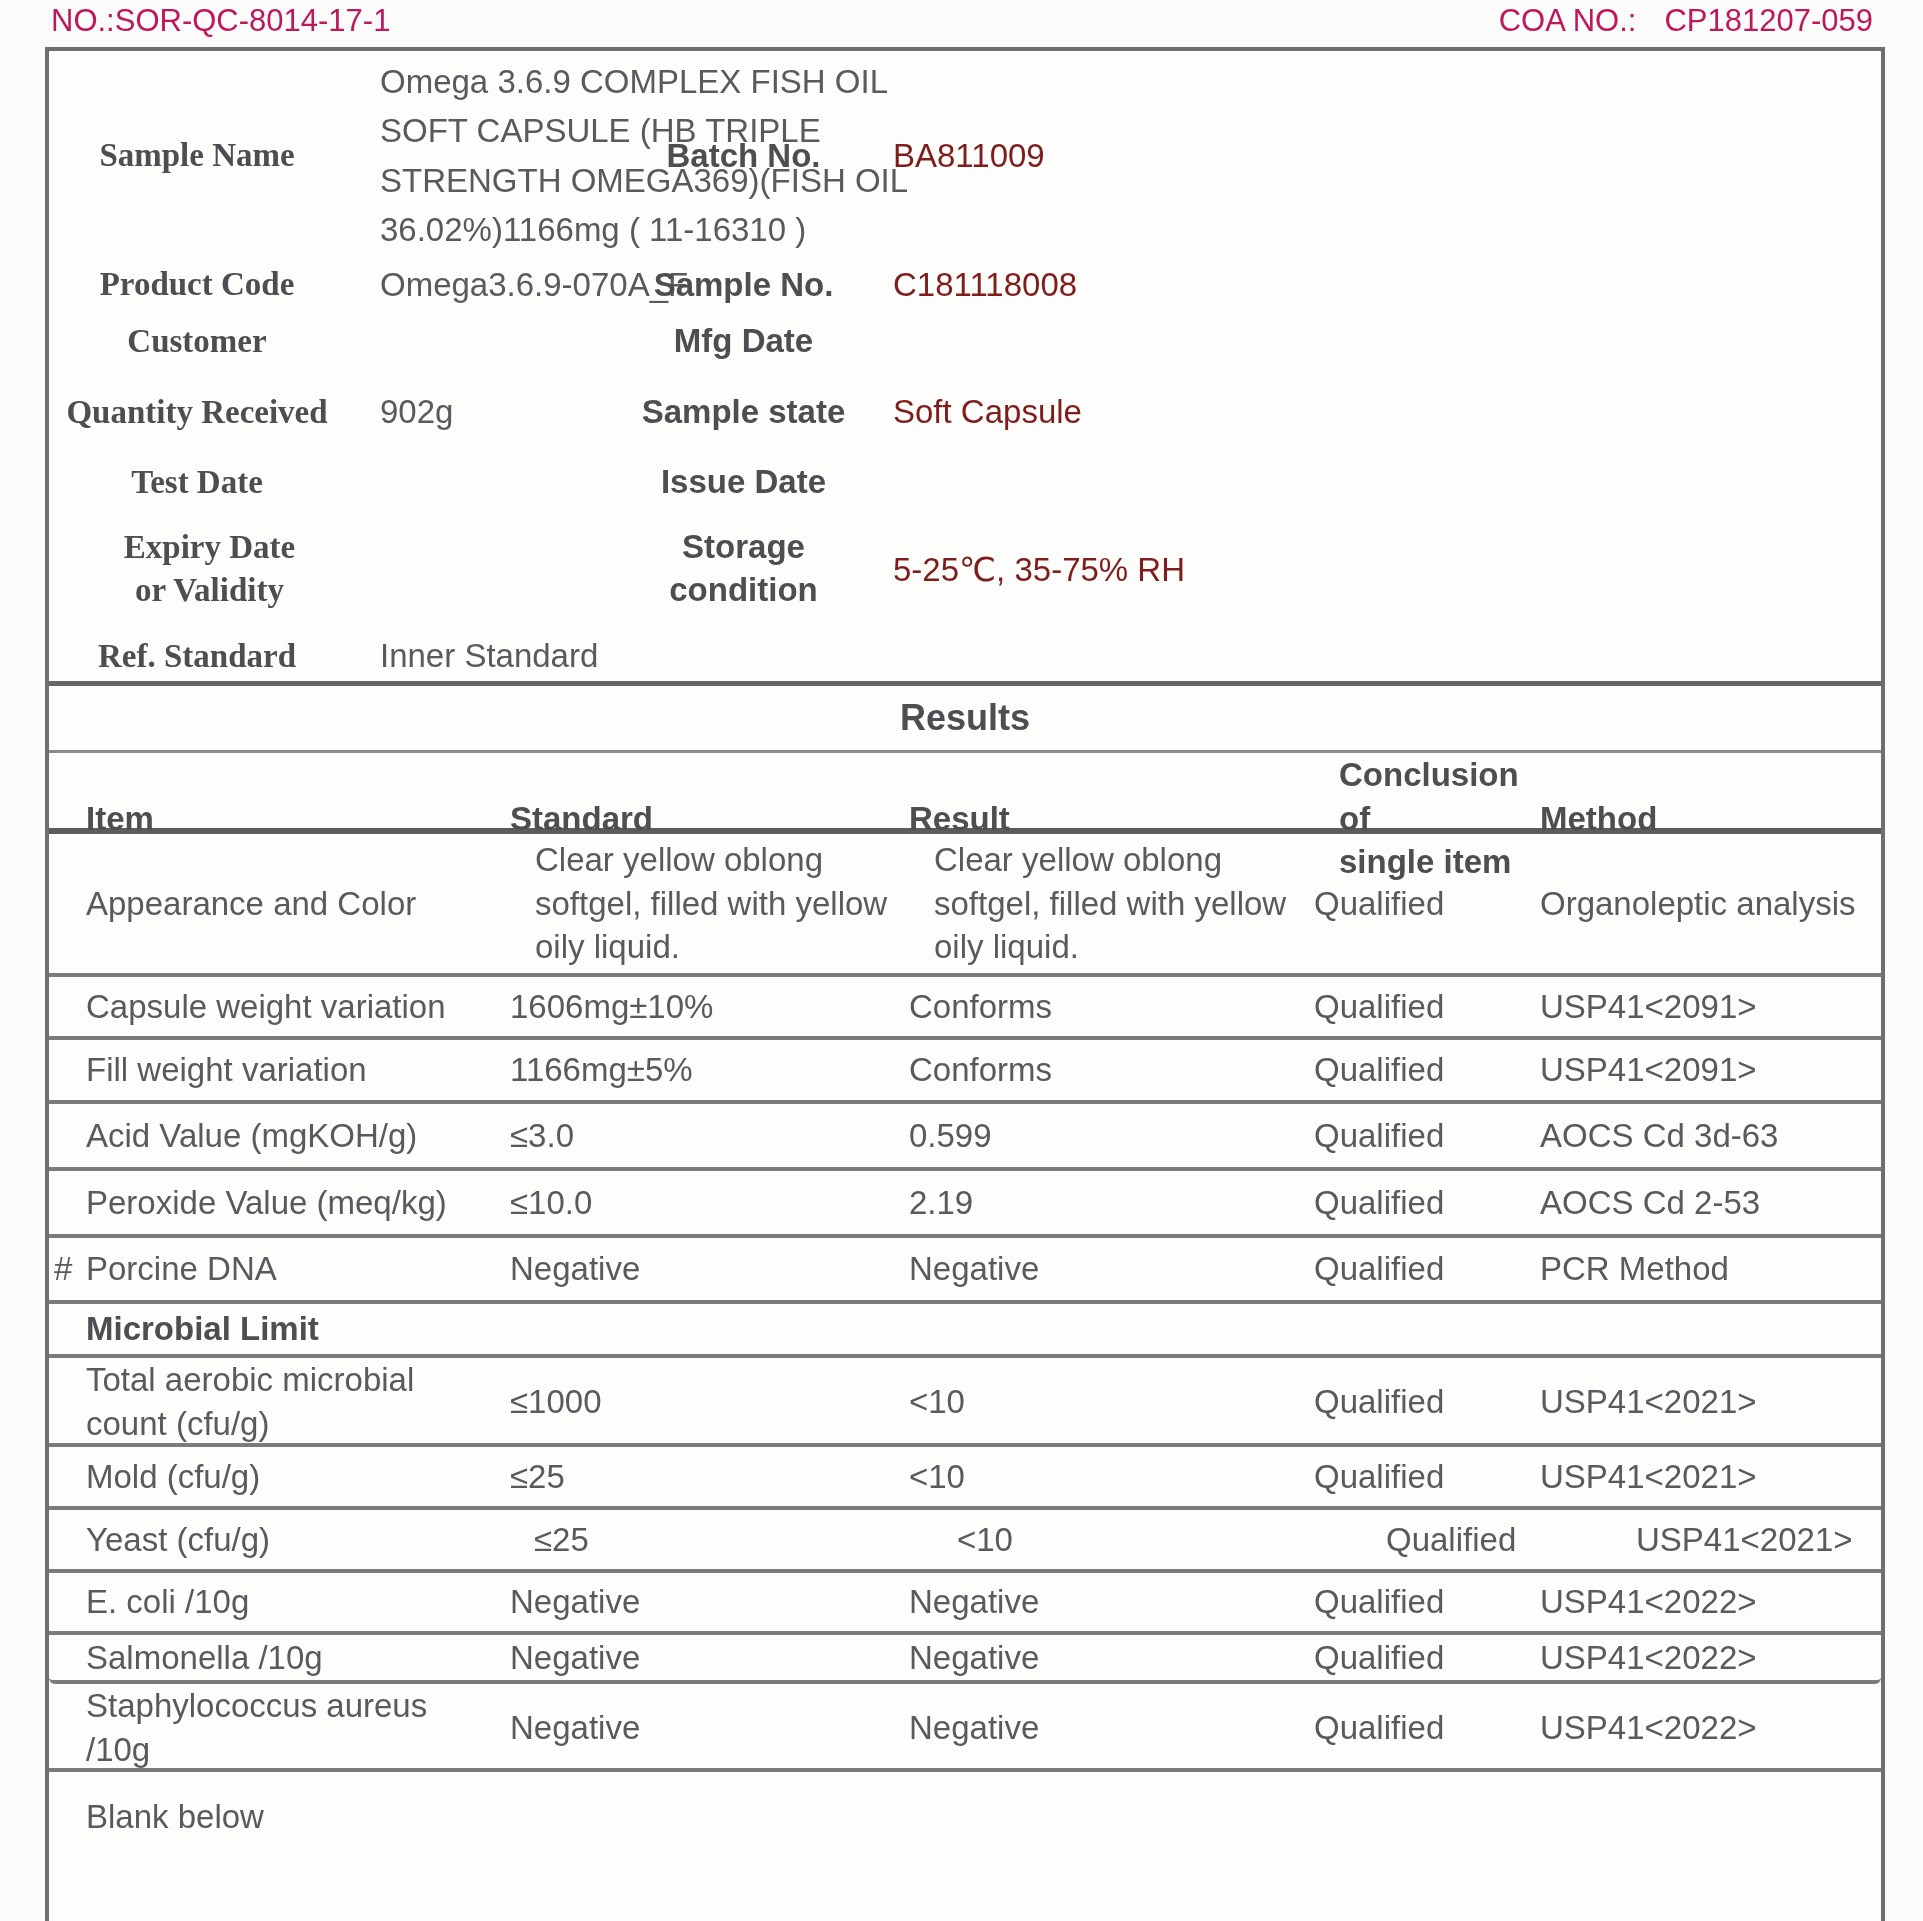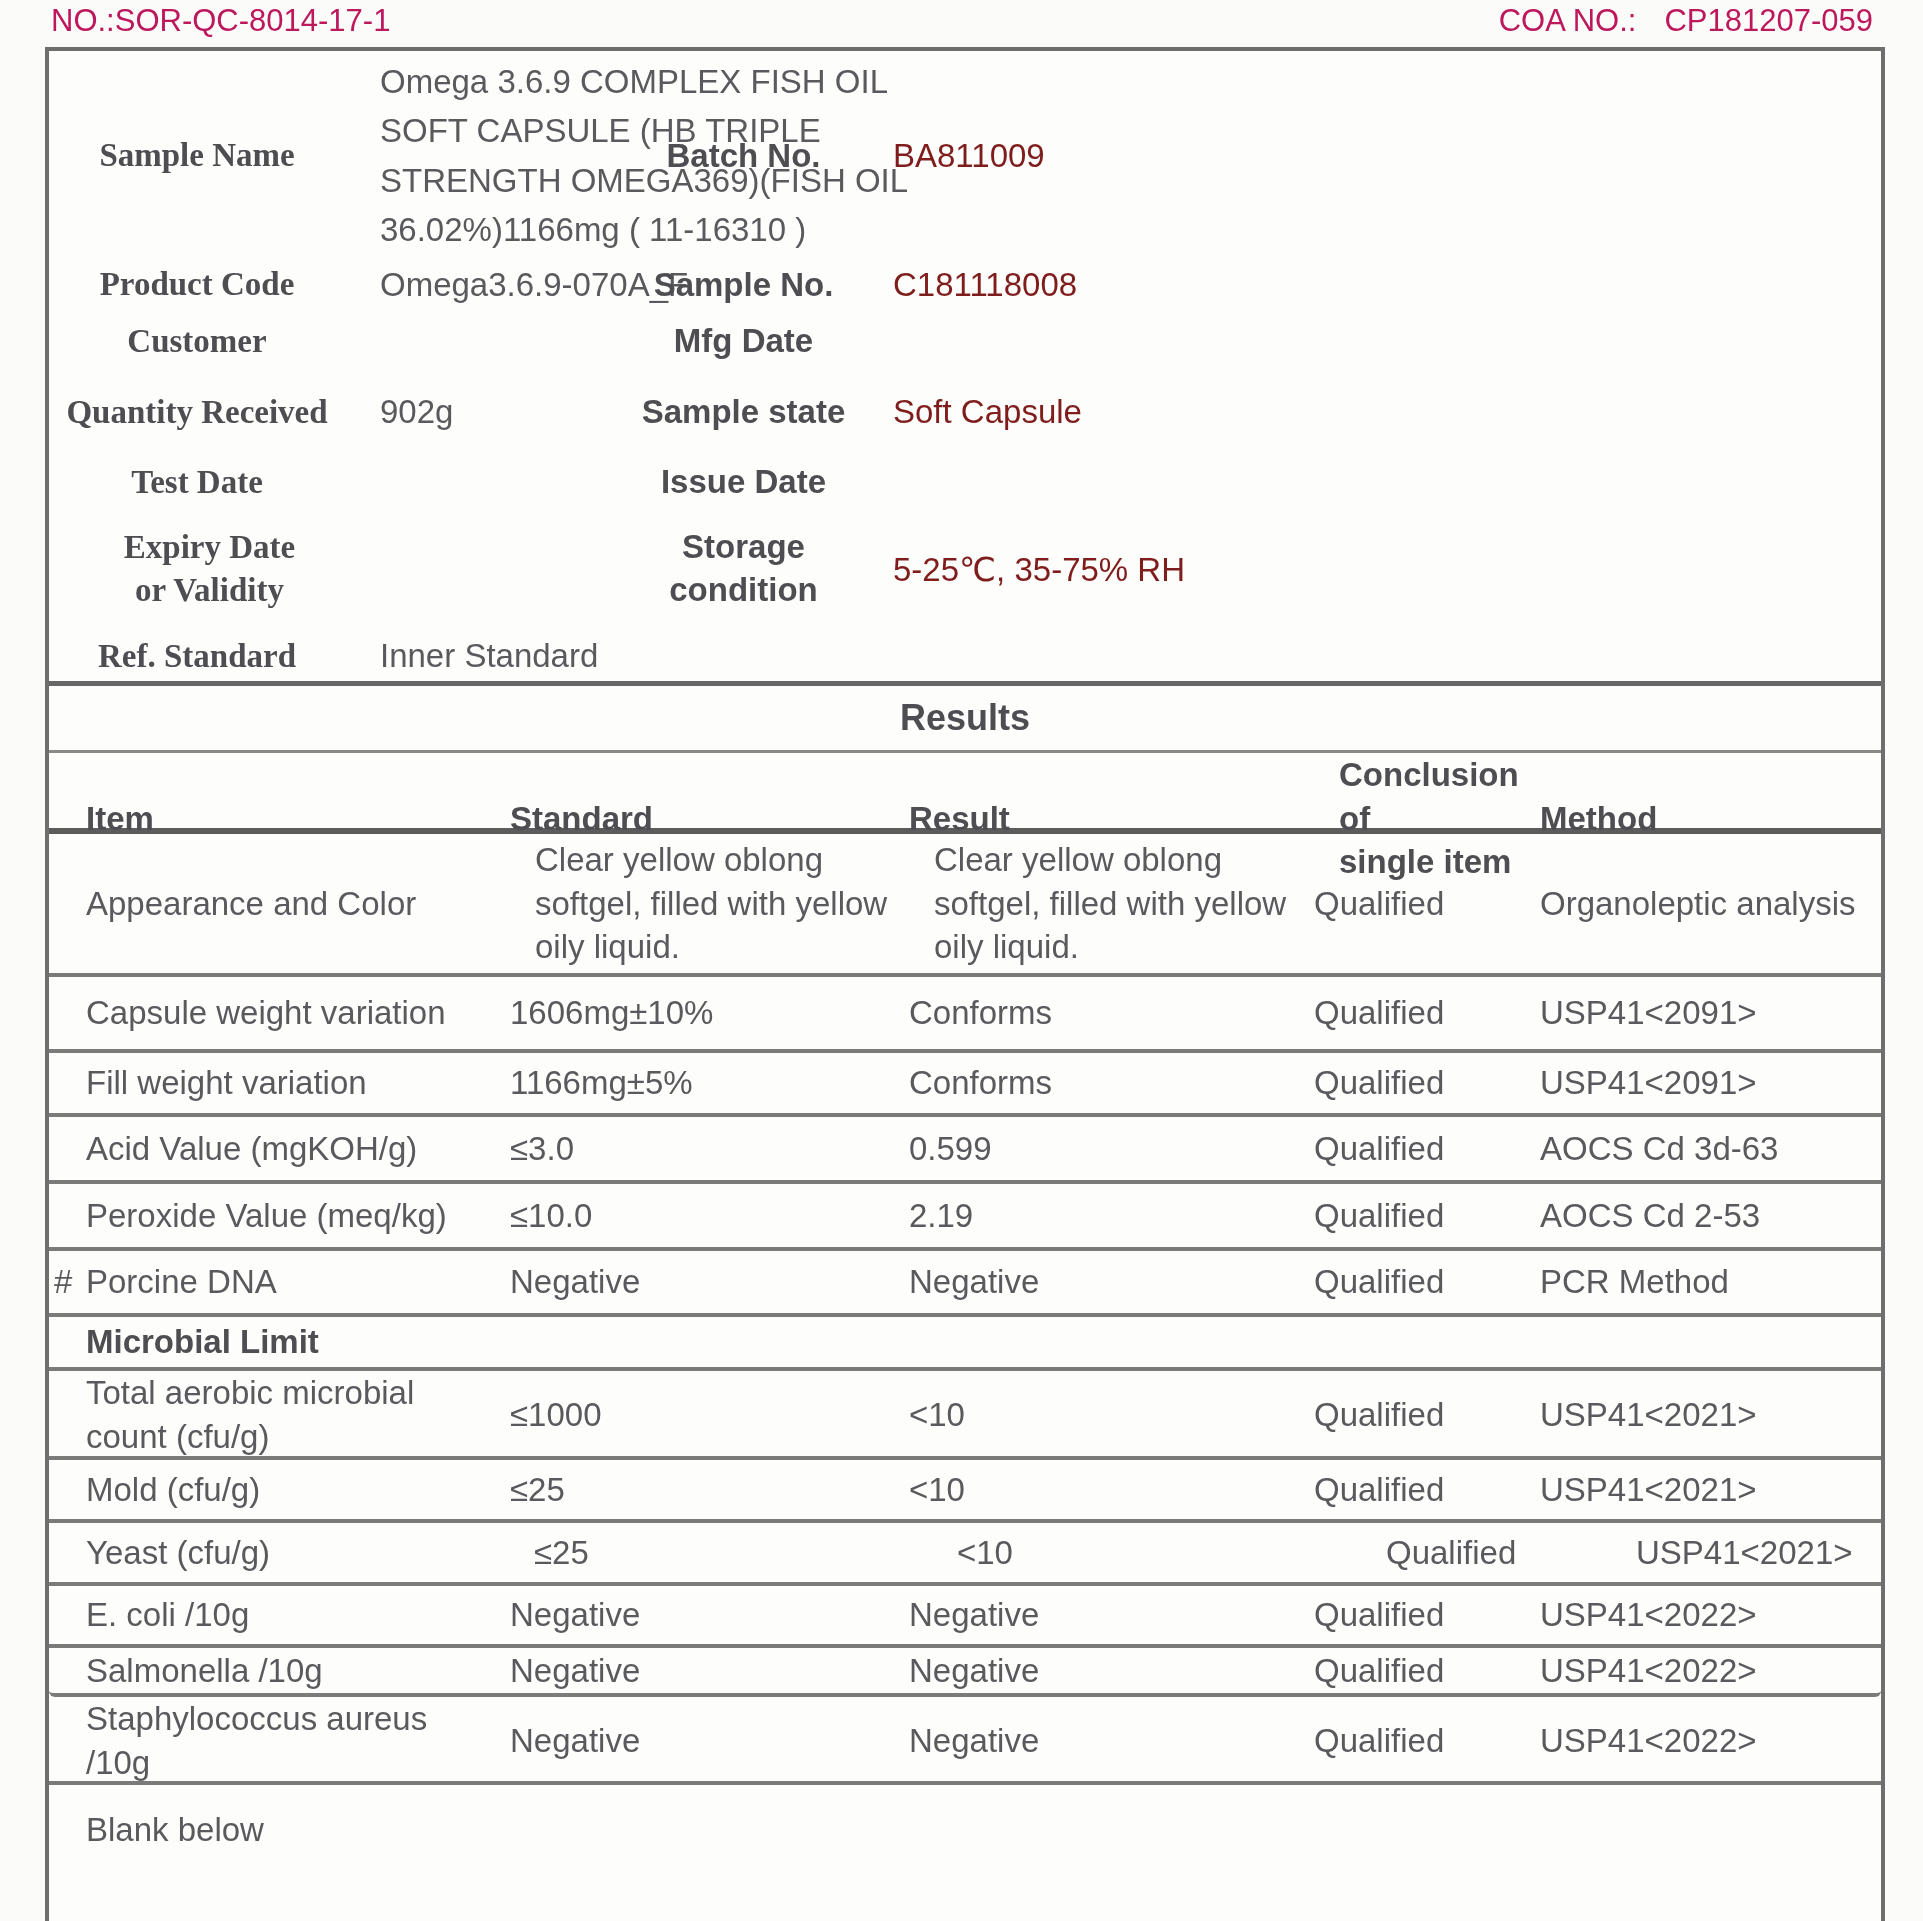--- a/index.html
+++ b/index.html
@@ -66,21 +66,21 @@
     align-items:center;
     border-bottom:4.1px solid #7b7b7b;
     font-size:33px; color:#5a5a5e;
   }
   .res-header { height:81px; border-bottom:6.6px solid #5c5c5c; font-weight:bold; color:#4e4e52; }
   .rrow .c { padding-right:10px; line-height:1.32; }
   .rrow .item { position:relative; padding-left:37px; }
   .pre { white-space:pre-line;padding-left:25px; }
   .hash { position:absolute; left:5px; top:50%; transform:translateY(-50%); }
   .r1 { height:143px; }
-  .r2 { height:76px; }  .r3 { height:64px; }  .r4 { height:67px; }
+  .r2 { height:63px; }  .r3 { height:64px; }  .r4 { height:67px; }
   .r5 { height:67px; }  .r6 { height:66px; }
   .rsec { height:54px; grid-template-columns:1fr; font-weight:bold; color:#4e4e52; }
   .r8 { height:89px; } .r9 { height:63px; }  .r10 { height:63px;gap:24px; }
   .r11 { height:62px; } .r12 { height:49px;border-radius:6px; } .r13 { height:88px; }
   .rblank { height:90px; border-bottom:none; grid-template-columns:1fr; align-items:center; }
 </style>
 </head>
 <body>
 
 <div class="page">

